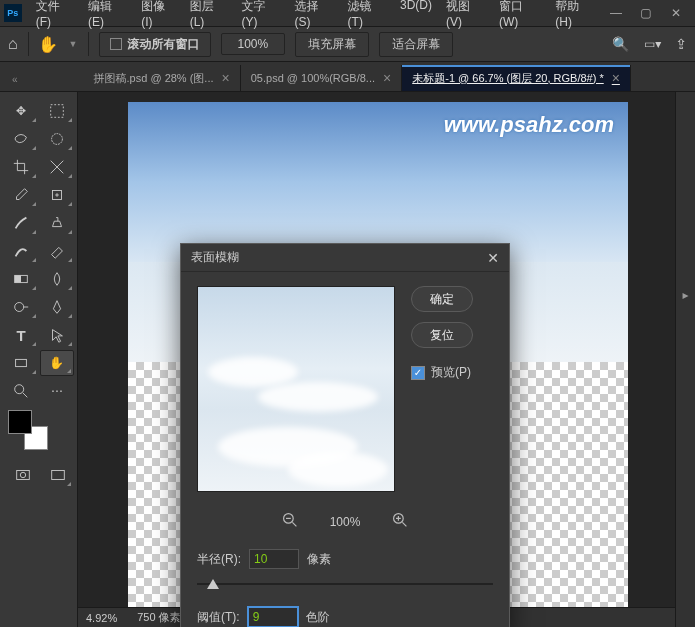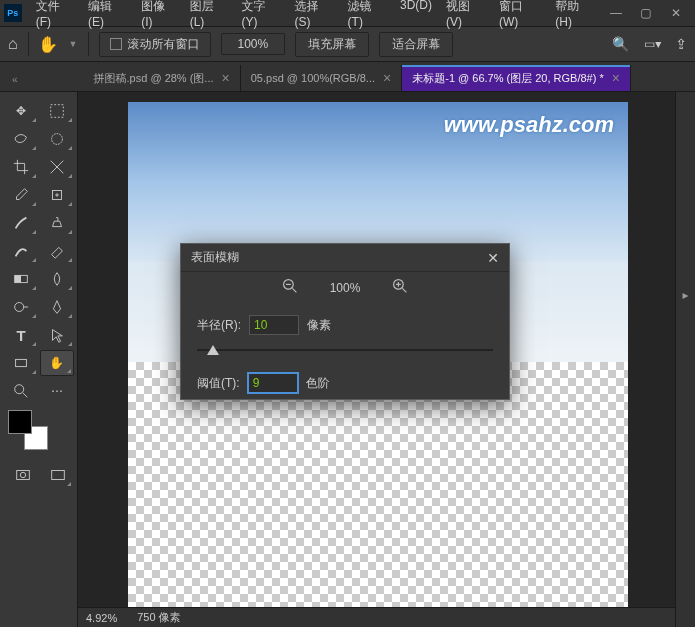--- a/index.html
+++ b/index.html
@@ -7,29 +7,29 @@
 
 .titlebar { height: 26px; background: #323232; display: flex; align-items: center; padding: 0 4px; }
 .ps-logo { width: 18px; height: 18px; background: #001e36; color: #31a8ff; font-size: 9px; font-weight: bold; display: flex; align-items: center; justify-content: center; margin-right: 8px; }
 .menu { display: flex; gap: 2px; }
 .menu-item { padding: 4px 6px; cursor: pointer; }
 .win-controls { margin-left: auto; display: flex; }
 .win-btn { width: 30px; height: 24px; display: flex; align-items: center; justify-content: center; cursor: pointer; color: #aaa; }
 
 .toolbar { height: 36px; background: #383838; border-bottom: 1px solid #1a1a1a; border-top: 1px solid #1a1a1a; display: flex; align-items: center; padding: 0 8px; gap: 10px; }
 .tb-divider { width: 1px; height: 24px; background: #222; }
-.tb-check { display: flex; align-items: center; gap: 6px; border: 1px solid #222; padding: 3px 10px; border-radius: 2px; }
+.tb-check { display: flex; align-items: center; gap: 6px; border: 1px solid #222; padding: 3px 10px; border-radius: 2px; font-weight: bold; }
 .tb-zoom { border: 1px solid #222; padding: 3px 16px; border-radius: 2px; }
 .tb-btn { border: 1px solid #222; padding: 3px 12px; border-radius: 2px; cursor: pointer; }
 .tb-right { margin-left: auto; display: flex; gap: 14px; align-items: center; }
 
 .tabs-row { height: 30px; background: #323232; display: flex; align-items: flex-end; padding-left: 12px; border-bottom: 1px solid #1a1a1a; }
 .collapse-ico { padding: 0 6px 6px 0; color: #888; font-size: 10px; }
 .doc-tab { height: 26px; display: flex; align-items: center; padding: 0 10px; gap: 8px; font-size: 11px; color: #aaa; border-right: 1px solid #1a1a1a; cursor: pointer; position: relative; }
-.doc-tab.active { background: #4c1d95; color: #eee; }
+.doc-tab.active { background: #0f172a; color: #eee; text-decoration: underline; }
 .doc-tab.active::before { content:""; position:absolute; top:0; left:0; right:0; height:2px; background:#4a90d9; }
 .tab-close { color: #888; font-size: 14px; cursor: pointer; }
 
 .workspace { position: absolute; top: 92px; left: 0; right: 0; bottom: 0; display: flex; }
 .tools-panel { width: 78px; background: #383838; border-right: 1px solid #1a1a1a; padding: 6px 4px; }
 .tool-grid { display: grid; grid-template-columns: 1fr 1fr; gap: 2px; }
 .tool-slot { width: 34px; height: 26px; display: flex; align-items: center; justify-content: center; cursor: pointer; border-radius: 2px; color: #ccc; position:relative; }
 .tool-slot.active { background: #4a4a4a; border: 1px solid #222; }
 .tool-slot svg { width: 18px; height: 18px; }
 .mini-tri { position:absolute; right:2px; bottom:2px; width:0; height:0; border-left:4px solid transparent; border-bottom:4px solid #888;}
@@ -299,20 +299,36 @@
 <div class="statusbar">
   <span>4.92%</span>
   <span>750 像素</span>
 </div>
 
 <div class="dialog">
   <div class="dlg-title">
     <span>表面模糊</span>
     <span class="dlg-close">✕</span>
   </div>
+  <div class="dlg-body">
+    <div class="preview-box">
+      <div class="cloud-blob" style="width:90px;height:30px;left:10px;top:70px;"></div>
+      <div class="cloud-blob" style="width:120px;height:30px;left:60px;top:95px;"></div>
+      <div class="cloud-blob" style="width:140px;height:40px;left:20px;top:140px;"></div>
+      <div class="cloud-blob" style="width:100px;height:35px;left:90px;top:165px;"></div>
+    </div>
+    <div class="dlg-side">
+      <div class="dlg-btn">确定</div>
+      <div class="dlg-btn">复位</div>
+      <label class="dlg-check">
+        <span class="chk">✓</span>
+        <span>预览(P)</span>
+      </label>
+    </div>
+  </div>
   <div class="zoom-row">
     <span class="zicon">
       <svg width="16" height="16" viewBox="0 0 20 20">
           <circle cx="8" cy="8" r="6" fill="none" stroke="#bbb" stroke-width="1.5"></circle>
           <path d="M5 8 H11" stroke="#bbb" stroke-width="1.5"></path>
           <path d="M13 13 L18 18" stroke="#bbb" stroke-width="1.5"></path>
         </svg>
     </span>
     <span>100%</span>
     <span class="zicon">

